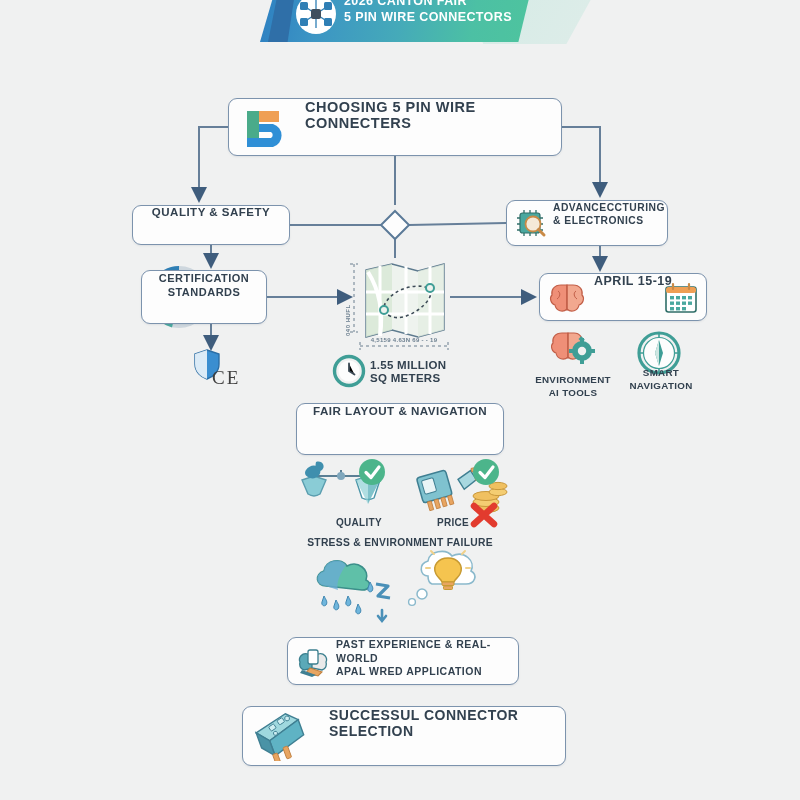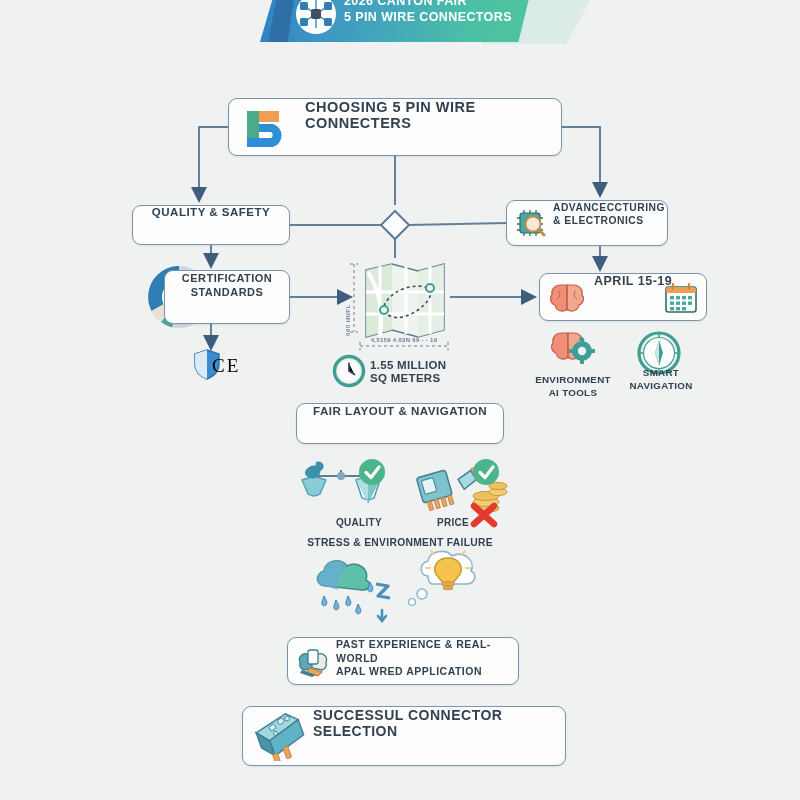--- a/index.html
+++ b/index.html
@@ -54,49 +54,49 @@
   #title-box{left:228px;top:98px;width:334px;height:58px;padding-left:14px;}
   #title-box .lbl{font-size:14.5px;margin-left:62px;}
   #logo5{position:absolute;left:12px;top:8px;width:56px;height:44px;}
 
   #box-quality{left:132px;top:205px;width:158px;height:40px;justify-content:center;}
   #box-quality .lbl{font-size:11.5px;}
 
   #box-adv{left:506px;top:200px;width:162px;height:46px;padding-left:8px;}
   #box-adv .lbl{font-size:10.3px;line-height:13px;margin-left:38px;}
 
-  #box-cert{left:141px;top:270px;width:126px;height:54px;justify-content:center;text-align:center;margin-left:23px;}
+  #box-cert{left:141px;top:270px;width:126px;height:54px;justify-content:center;text-align:center;}
   #box-cert .lbl{font-size:11px;line-height:14px;}
 
   #box-april{left:539px;top:273px;width:168px;height:48px;padding-left:6px;}
   #box-april .lbl{font-size:12.5px;margin-left:48px;}
 
-  #box-fair{left:296px;top:403px;width:208px;height:41px;justify-content:center;}
+  #box-fair{left:296px;top:403px;width:208px;height:52px;justify-content:center;}
   #box-fair .lbl{font-size:11.6px;}
 
   #box-past{left:287px;top:637px;width:232px;height:48px;padding-left:8px;}
   #box-past .lbl{font-size:10.5px;line-height:13.5px;margin-left:40px;}
 
-  #box-success{left:242px;top:706px;width:324px;height:60px;padding-left:4px;}
+  #box-success{left:242px;top:706px;width:324px;height:60px;padding-left:20px;}
   #box-success .lbl{font-size:14px;margin-left:66px;}
 
   
   .cap{
     position:absolute;text-align:center;font-weight:bold;color:#32414f;
     letter-spacing:.3px;line-height:13px;
   }
   #cap-sqm{left:370px;top:359px;width:120px;font-size:11.5px;text-align:left;}
   #cap-ai{left:526px;top:373px;width:94px;font-size:9.8px;}
   #cap-nav{left:616px;top:366px;width:90px;font-size:9.8px;}
   #cap-quality{left:322px;top:516px;width:74px;font-size:10px;}
   #cap-price{left:424px;top:516px;width:58px;font-size:10px;text-align:center;}
   #cap-stress{left:300px;top:536px;width:200px;font-size:10.3px;}
 
   
-  .ce{position:absolute;left:212px;top:355px;font-size:19px;color:#000000;
+  .ce{position:absolute;left:212px;top:367px;font-size:19px;color:#404040;
       font-family:"Liberation Serif",serif;letter-spacing:2px;}
   svg.ov{position:absolute;left:0;top:0;width:800px;height:800px;pointer-events:none;}
   .icon{position:absolute;}
 </style>
 </head>
 <body>
 
 <div id="stage">
 
   <svg class="ov" viewBox="0 0 800 800">

